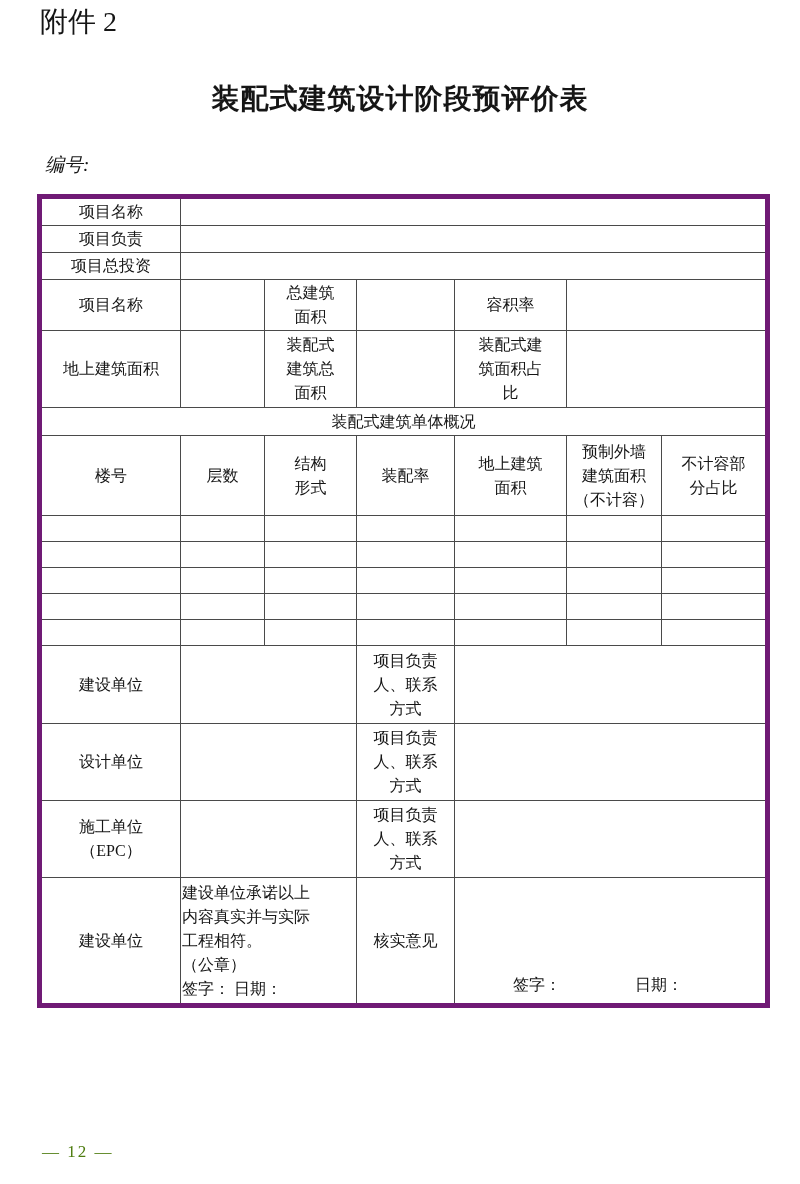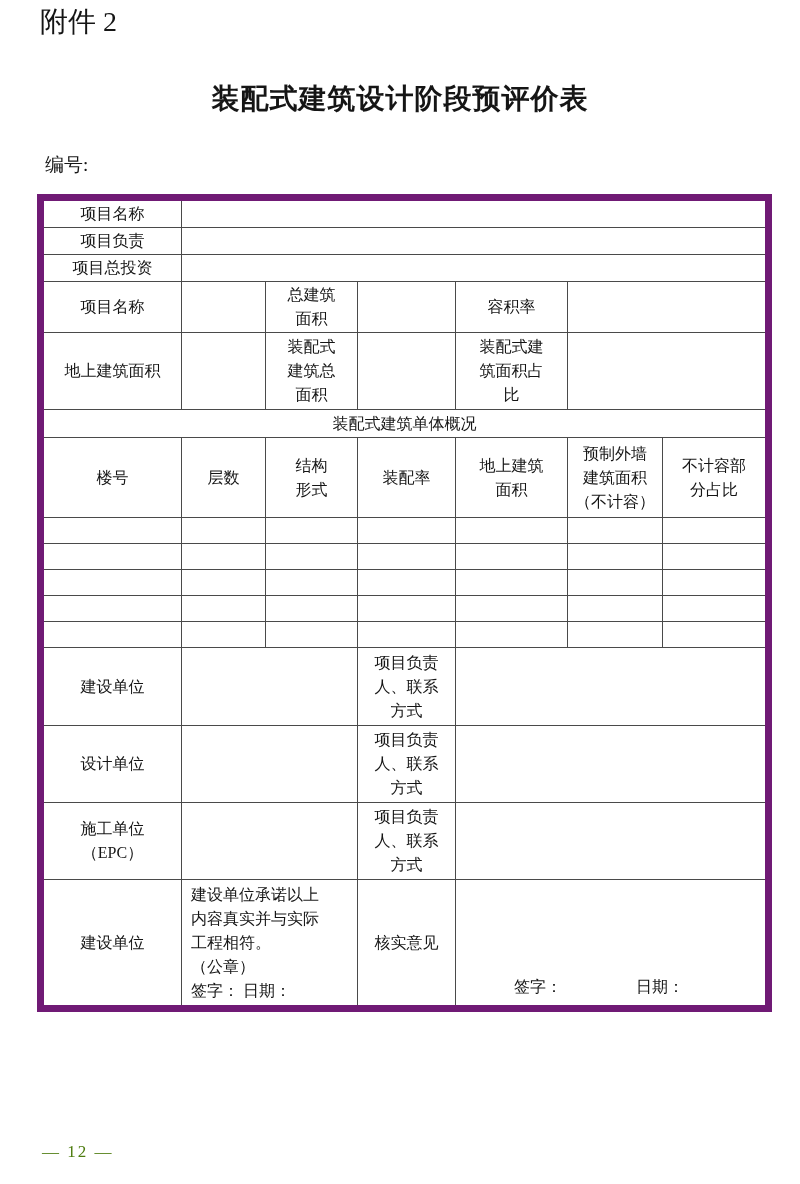--- a/index.html
+++ b/index.html
@@ -14,41 +14,41 @@
     position:absolute;left:40px;top:9px;
     font-size:28px;line-height:26px;
   }
   .doc-title{
     position:absolute;left:0;right:0;top:74px;
     margin:6px;text-align:center;
     font-size:28px;font-weight:700;letter-spacing:1px;
   }
   .serial{
     position:absolute;left:45px;top:152px;
-    font-size:19px;line-height:26px;
+    font-size:19px;line-height:26px;font-style:italic;
   }
   table.form{
     position:absolute;left:37px;top:194px;
     width:728px;
     border-collapse:collapse;table-layout:fixed;
-    border:7px solid #701a75;
+    border:5px solid #701a75;
   }
   td{
     border:1px solid #4a4a4a;
     font-size:16px;line-height:24px;
     text-align:center;vertical-align:middle;
     padding:1px 3px;
     overflow:hidden;
   }
   .pre{white-space:pre-line;}
   .h26{height:26px}.h25{height:25px}.h51{height:51px}.h77{height:77px}
   .h28{height:28px}.h80{height:80px}.h78{height:78px}.h125{height:125px}
   td.promise{
     text-align:left;vertical-align:top;
-    padding:3px 4px 2px 9px;
+    padding:3px 4px 2px 1px;
   }
   td.verify-sign{
     vertical-align:bottom;text-align:left;
     padding:0 0 6px 58px;
   }
   td.verify-sign .date-part{margin-left:70px;}
   .footer{
     position:absolute;left:42px;top:1142px;
     font-size:17px;color:#4d7c0f;letter-spacing:2px;
   }

